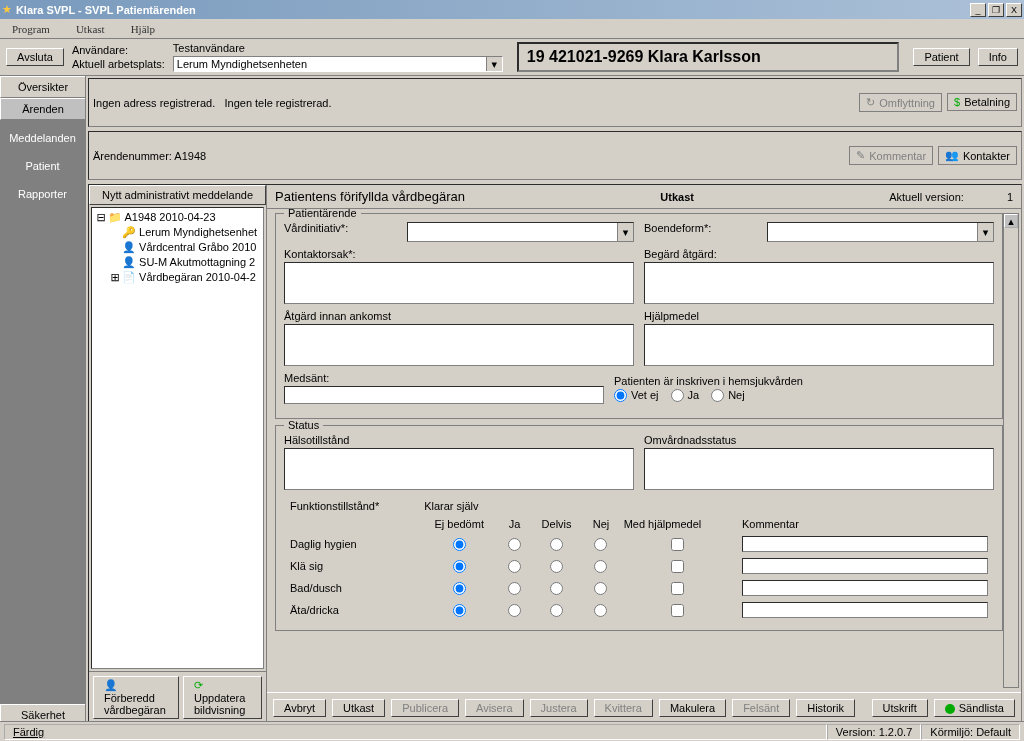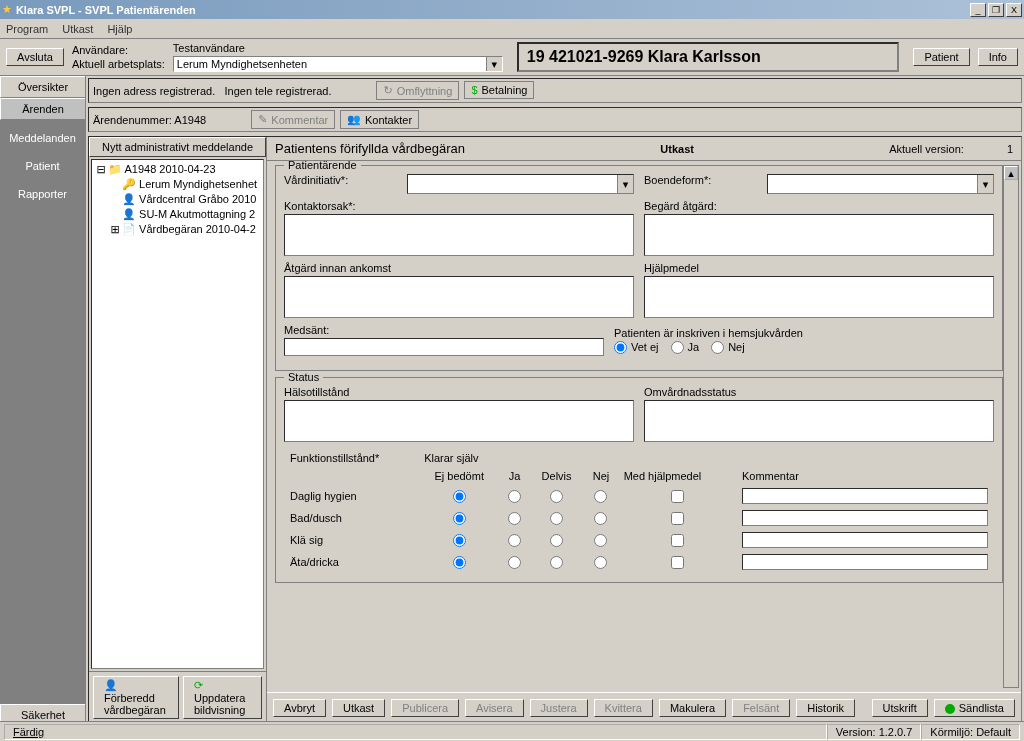--- a/index.html
+++ b/index.html
@@ -1,39 +1,39 @@
 <!DOCTYPE html>
 <html><head>
 <meta charset="utf-8">
 <style>
 * { box-sizing: border-box; margin: 0; padding: 0; }
 body { font-family: Tahoma, sans-serif; font-size: 11px; background: #D4D0C8; width: 1024px; height: 741px; overflow: hidden; color: #000; }
 .titlebar { background: linear-gradient(to right, #799ABD, #ACC1D8); height: 19px; display: flex; align-items: center; padding: 0 2px; color: #fff; }
 .titlebar .star { margin-right: 4px; color: #FFC83D; }
 .titlebar-text { font-weight: bold; flex: 1; }
 .winbtn { width: 16px; height: 14px; background: #D4D0C8; border: 1px solid #fff; border-right-color: #404040; border-bottom-color: #404040; margin-left: 2px; font-size: 9px; text-align: center; line-height: 12px; color: #000; }
-.menubar { height: 20px; display: flex; align-items: center; padding: 0 6px; gap: 14px; border-bottom: 1px solid #808080; }
+.menubar { height: 20px; display: flex; align-items: center; padding: 0 12px; gap: 26px; border-bottom: 1px solid #808080; font-family: Liberation Serif, serif; }
 .menubar span { color: #333; }
 .toolbar { display: flex; align-items: center; padding: 3px 6px; gap: 8px; border-bottom: 1px solid #808080; }
 .btn { background: #D4D0C8; border: 1px solid #fff; border-right-color: #404040; border-bottom-color: #404040; padding: 2px 10px; font-size: 11px; cursor: pointer; }
 .btn[disabled] { color: #808080; }
 .lbl { color: #000; }
 .combo { background: #fff; border: 1px solid #808080; border-right-color: #fff; border-bottom-color: #fff; padding: 1px 3px; display: inline-flex; align-items: center; position: relative; }
 .combo .arrow { position: absolute; right: 0; top: 0; bottom: 0; width: 16px; background: #D4D0C8; border-left: 1px solid #808080; display: flex; align-items: center; justify-content: center; }
 .patient-banner { border: 2px inset #808080; background: #D4D0C8; padding: 4px 8px; font-size: 16px; font-weight: bold; flex: 1; margin: 0 6px; }
 .main { display: flex; height: calc(100% - 19px - 20px - 32px - 20px); }
 .left-tabs { width: 86px; background: #D4D0C8; border-right: 1px solid #808080; display: flex; flex-direction: column; }
 .tab-strip-v { display: flex; flex-direction: column; }
 .tabv { background: #D4D0C8; border: 1px solid #fff; border-right: none; border-bottom-color: #808080; padding: 4px; text-align: center; }
 .tabv.active { background: #C0C0C0; }
 .dark-pane { background: #808080; flex: 1; color: #fff; padding-top: 4px; }
 .dark-item { padding: 8px 6px; text-align: center; }
 .dark-item.sel { color: #fff; }
 .content { flex: 1; display: flex; flex-direction: column; }
-.info-row { border: 1px inset #808080; margin: 2px; padding: 2px 4px; display: flex; align-items: center; justify-content: flex-start; gap: 43px; }
+.info-row { border: 1px inset #808080; margin: 2px; padding: 14px 4px; display: flex; align-items: center; justify-content: space-between; gap: 43px; }
 .action-link { display: inline-flex; align-items: center; gap: 4px; padding: 2px 6px; border: 1px solid #808080; background: #D4D0C8; margin-left: 2px; }
 .action-link.disabled { color: #808080; }
 .workarea { flex: 1; display: flex; border: 1px inset #808080; margin: 2px; overflow: hidden; }
 .tree-col { width: 178px; border-right: 1px solid #808080; display: flex; flex-direction: column; }
 .tree-hdr { border: 1px solid #fff; border-right-color: #404040; border-bottom-color: #404040; padding: 3px; text-align: center; }
 .tree-body { flex: 1; background: #fff; border: 1px inset #808080; margin: 2px; padding: 2px; overflow: hidden; white-space: nowrap; font-size: 11px; }
 .tree-body div { padding: 1px 0; }
 .tree-ind1 { padding-left: 14px !important; }
 .tree-ind2 { padding-left: 28px !important; }
 .tree-icn { display: inline-block; width: 14px; text-align: center; }
@@ -286,51 +286,51 @@
                     </td>
                     <td class="center">
                       <input type="radio" name="f0" style="">
                     </td>
                     <td class="center">
                       <input type="checkbox" style="">
                     </td>
                     <td><input class="txt" style=""></td>
                   </tr>
                   <tr>
-                    <td>Bad/dusch</td>
-                    <td class="center">
-                      <input type="radio" name="f1" checked="" style="">
-                    </td>
-                    <td class="center">
-                      <input type="radio" name="f1" style="">
-                    </td>
-                    <td class="center">
-                      <input type="radio" name="f1" style="">
-                    </td>
-                    <td class="center">
-                      <input type="radio" name="f1" style="">
+                    <td>Klä sig</td>
+                    <td class="center">
+                      <input type="radio" name="f2" checked="" style="">
+                    </td>
+                    <td class="center">
+                      <input type="radio" name="f2" style="">
+                    </td>
+                    <td class="center">
+                      <input type="radio" name="f2" style="">
+                    </td>
+                    <td class="center">
+                      <input type="radio" name="f2" style="">
                     </td>
                     <td class="center">
                       <input type="checkbox" style="">
                     </td>
                     <td><input class="txt" style=""></td>
                   </tr>
                   <tr>
-                    <td>Klä sig</td>
-                    <td class="center">
-                      <input type="radio" name="f2" checked="" style="">
-                    </td>
-                    <td class="center">
-                      <input type="radio" name="f2" style="">
-                    </td>
-                    <td class="center">
-                      <input type="radio" name="f2" style="">
-                    </td>
-                    <td class="center">
-                      <input type="radio" name="f2" style="">
+                    <td>Bad/dusch</td>
+                    <td class="center">
+                      <input type="radio" name="f1" checked="" style="">
+                    </td>
+                    <td class="center">
+                      <input type="radio" name="f1" style="">
+                    </td>
+                    <td class="center">
+                      <input type="radio" name="f1" style="">
+                    </td>
+                    <td class="center">
+                      <input type="radio" name="f1" style="">
                     </td>
                     <td class="center">
                       <input type="checkbox" style="">
                     </td>
                     <td><input class="txt" style=""></td>
                   </tr>
                   <tr>
                     <td>Äta/dricka</td>
                     <td class="center">
                       <input type="radio" name="f3" checked="" style="">

